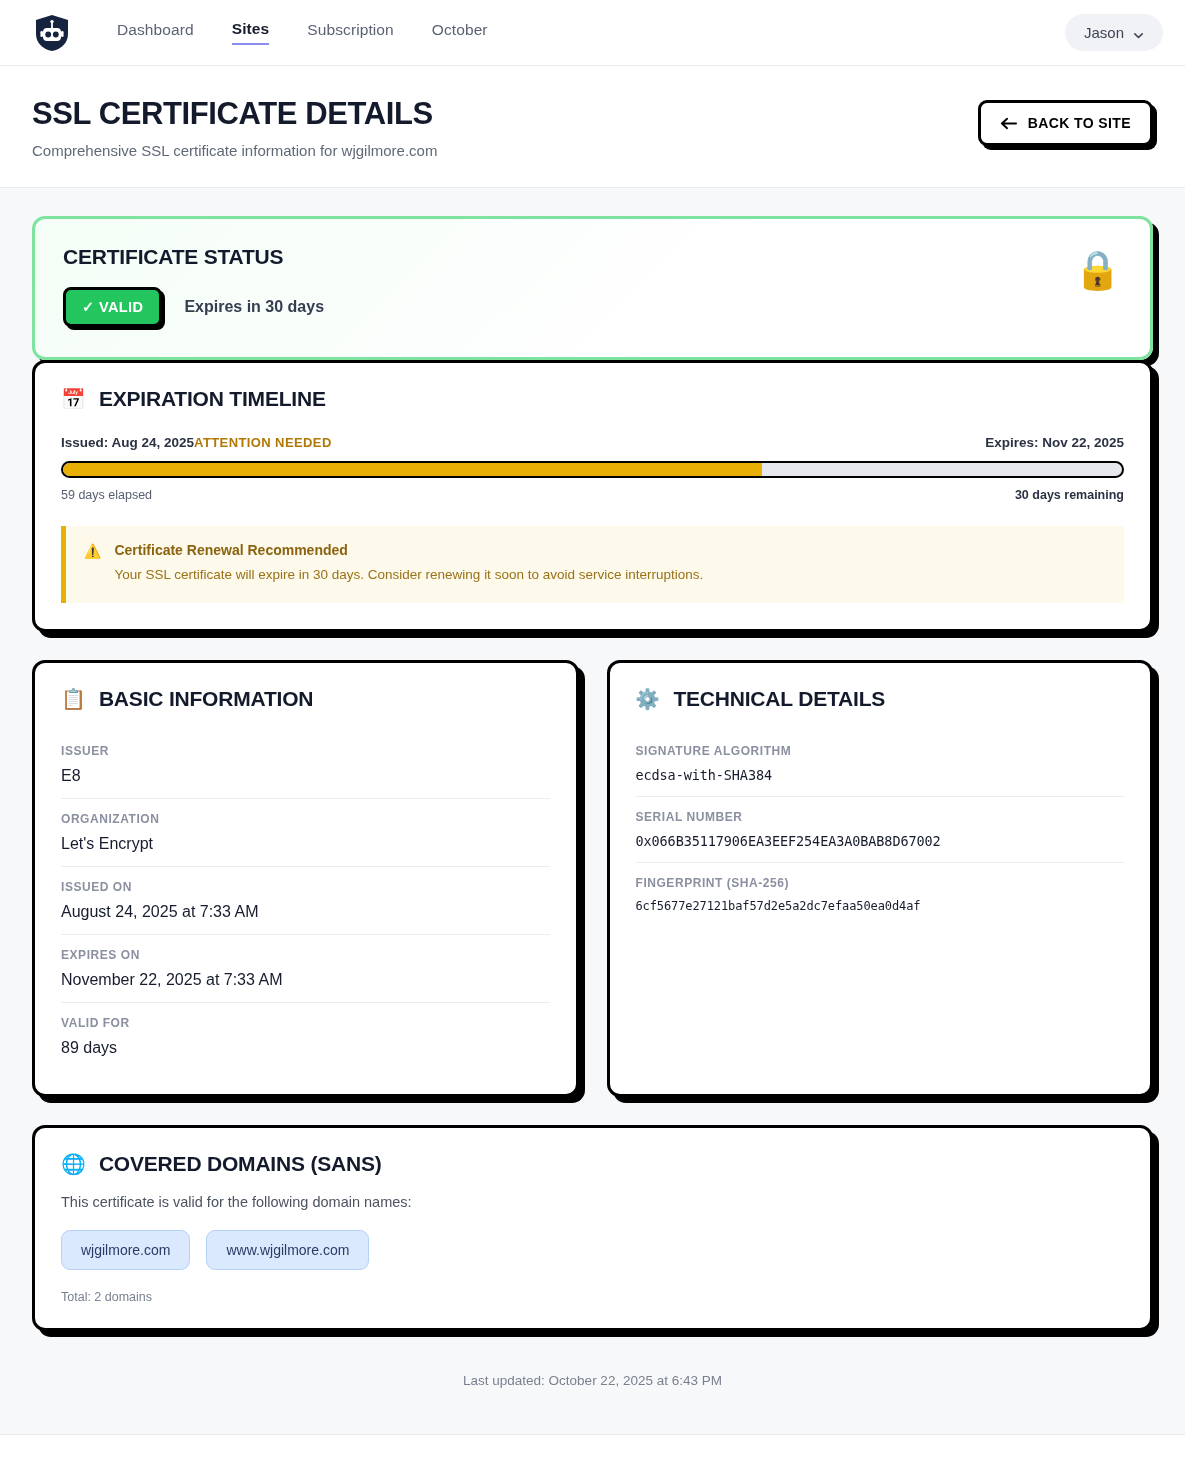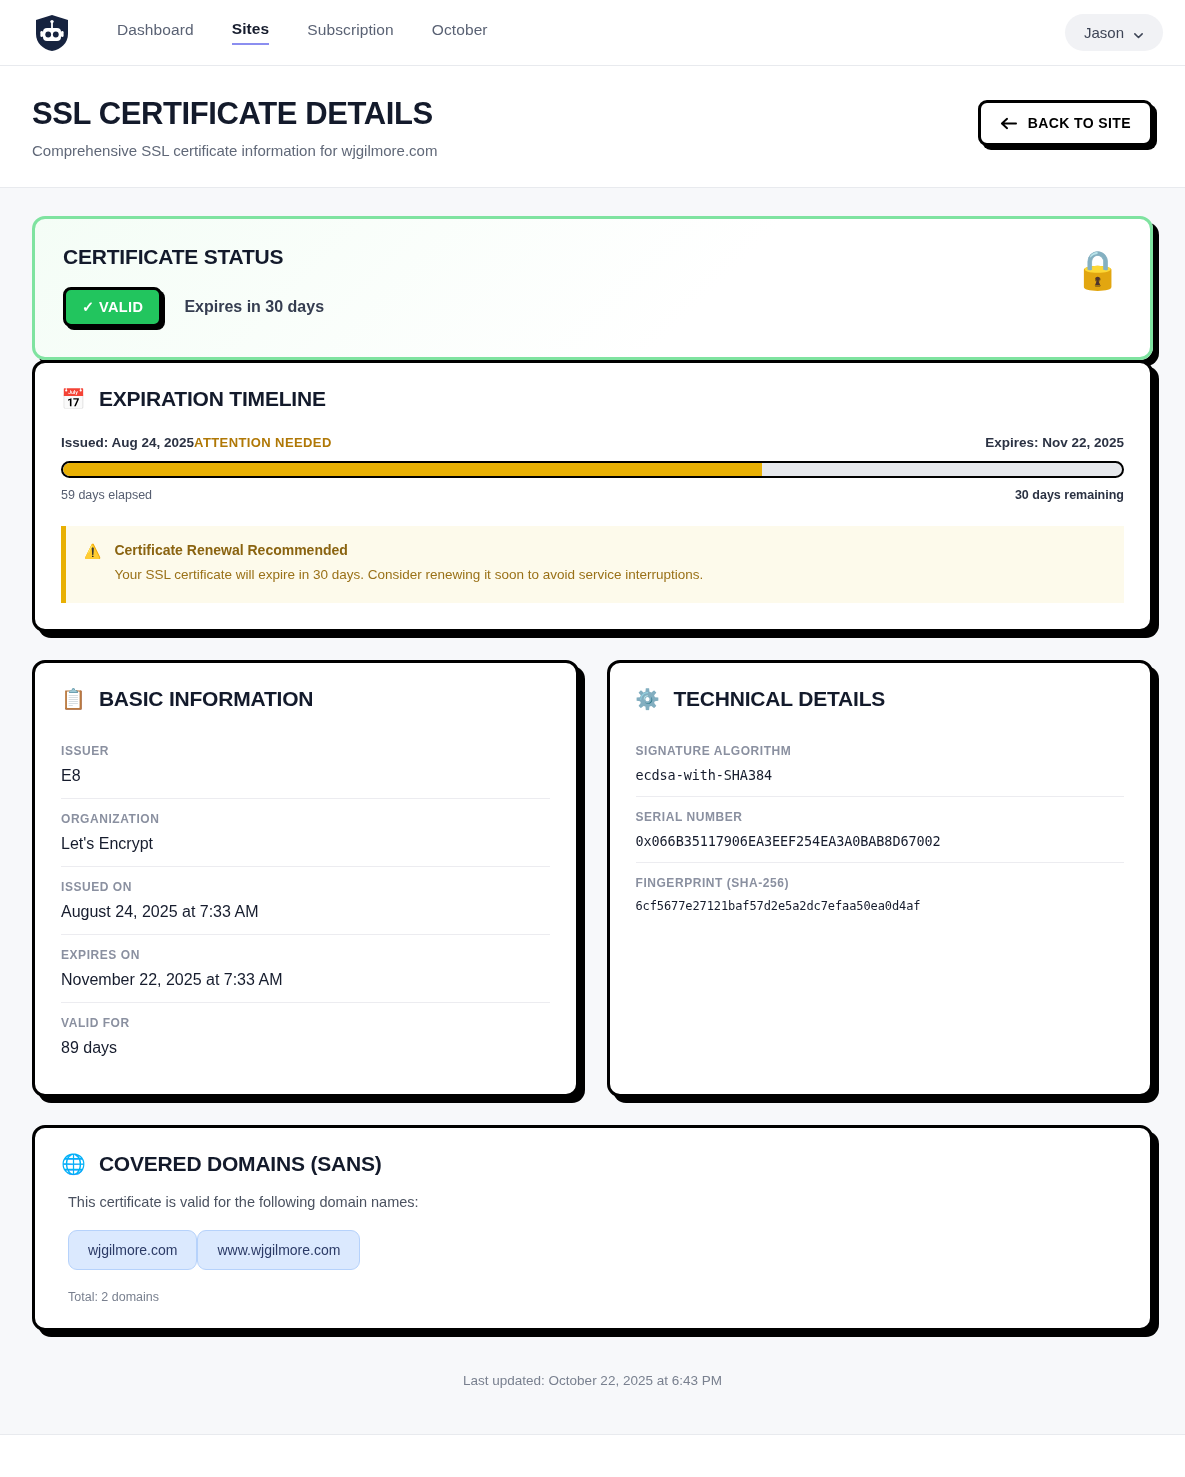--- a/index.html
+++ b/index.html
@@ -240,23 +240,23 @@
     color: #161c2d;
   }
   .field-value.mono {
     font-family: "DejaVu Sans Mono", "Liberation Mono", monospace;
     font-size: 13.5px;
     letter-spacing: -0.1px;
   }
   .field-value.mono.small { font-size: 12px; }
 
   
-  .dom-body { padding: 18px 26px 24px 33px; }
+  .dom-body { padding: 18px 26px 24px 26px; }
   .dom-intro { font-size: 14.5px; color: #4b5260; }
-  .dom-chips { display: flex; margin-top: 20px; flex-wrap: wrap; }
+  .dom-chips { display: flex; gap: 16px; margin-top: 20px; flex-wrap: wrap; }
   .dom-chip {
     background: #dbe9fe;
     border: 1.5px solid #b6d2fb;
     border-radius: 9px;
     padding: 11px 19px;
     font-size: 14px;
     color: #2b3a66;
     cursor: pointer;
   }
   .dom-total { margin-top: 20px; font-size: 12.5px; color: #79808f; }

